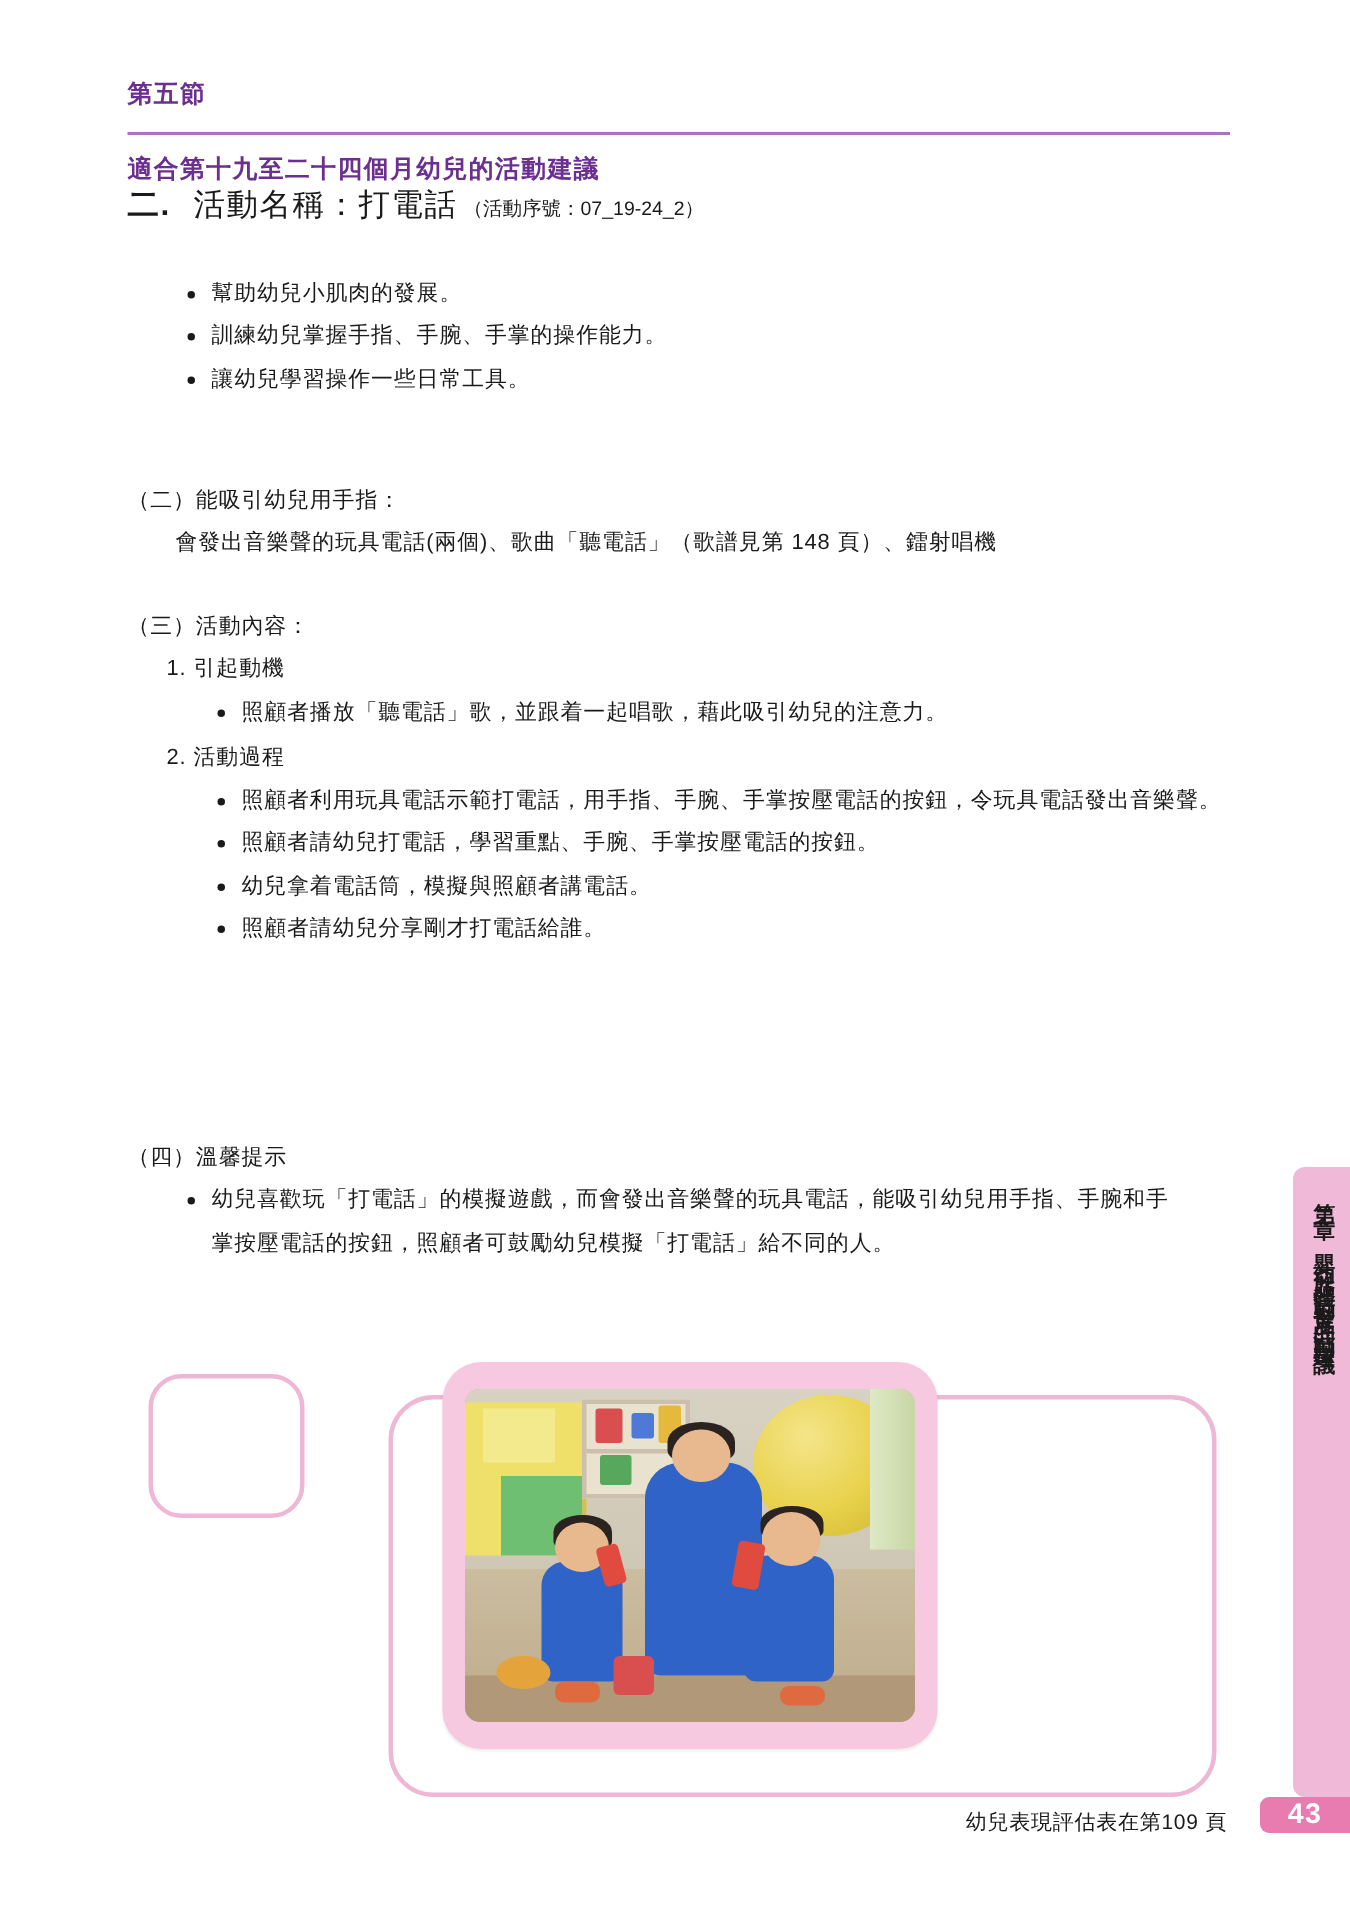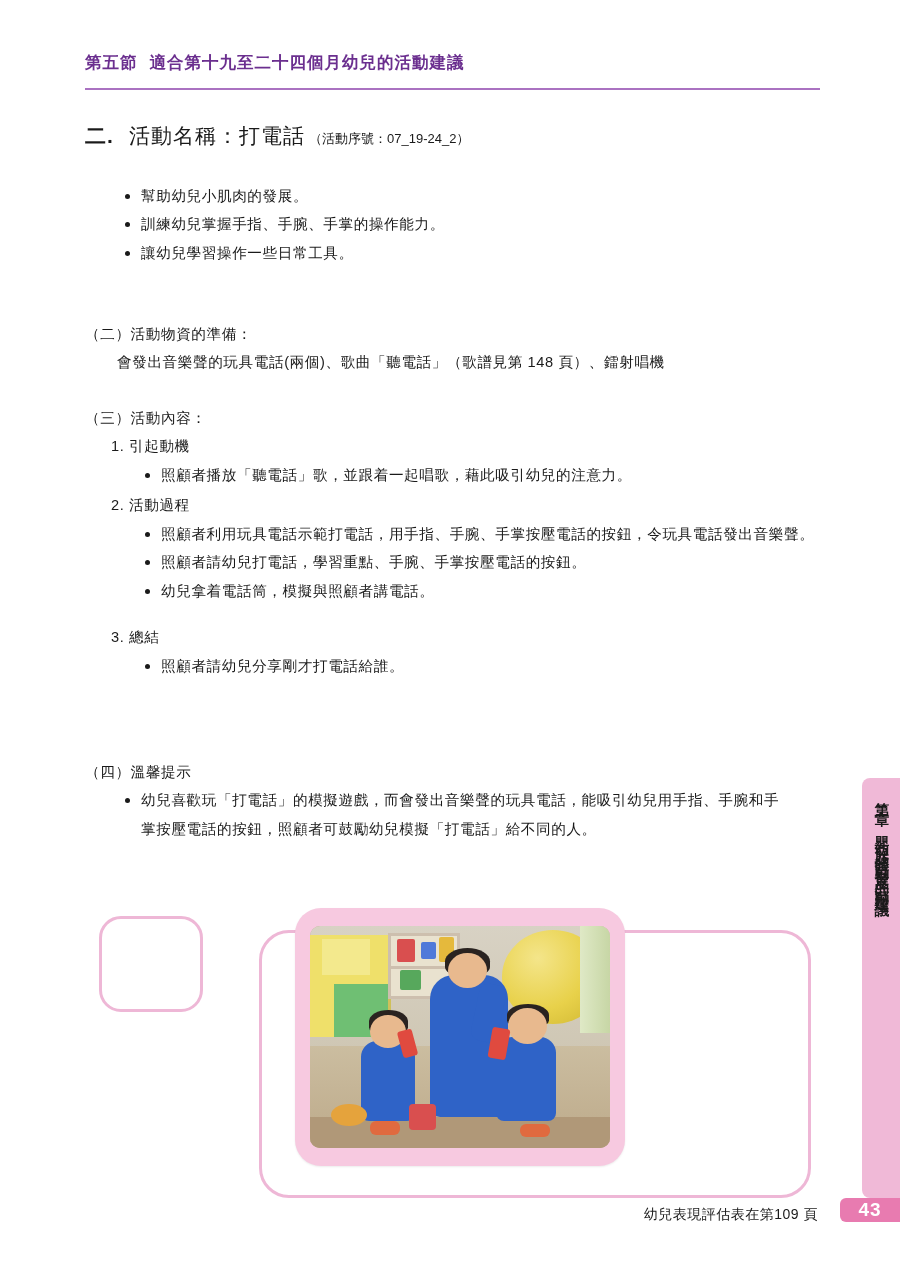--- a/index.html
+++ b/index.html
@@ -19,22 +19,23 @@
     position: absolute;
     inset: 0;
   }
 
   
   .section-header {
     position: absolute;
     left: 85px;
     top: 52px;
     display: flex;
-    align-items: center;
-    gap: 12px;
+    align-items: flex-start;
+    gap: 28px;
+    flex-direction: column;
   }
   .section-header .sec-no {
     font-size: 16.5px;
     font-weight: bold;
     color: #6b2f8f;
     letter-spacing: 1px;
   }
   .section-header .sec-title {
     font-size: 16.5px;
     font-weight: bold;
@@ -349,21 +350,21 @@
 
   <div class="block" style="top:182px;">
     <ul class="bullet-list">
       <li>幫助幼兒小肌肉的發展。</li>
       <li>訓練幼兒掌握手指、手腕、手掌的操作能力。</li>
       <li>讓幼兒學習操作一些日常工具。</li>
     </ul>
   </div>
 
   <div class="block" style="top:320px;">
-    <div class="heading-line">（二）活動物資的準備：</div>
+    <div class="heading-line">（二）能吸引幼兒用手指：</div>
     <div class="indent-1">會發出音樂聲的玩具電話(兩個)、歌曲「聽電話」（歌譜見第 148 頁）、鐳射唱機</div>
   </div>
 
   <div class="block" style="top:404px;">
     <div class="heading-line">（三）活動內容：</div>
 
     <div class="num-item">
       <span>1.</span>
       <span>引起動機</span>
     </div>
@@ -374,24 +375,20 @@
     <div class="num-item" style="margin-top:2px;">
       <span>2.</span>
       <span>活動過程</span>
     </div>
     <ul class="bullet-list deep">
       <li>照顧者利用玩具電話示範打電話，用手指、手腕、手掌按壓電話的按鈕，令玩具電話發出音樂聲。</li>
       <li>照顧者請幼兒打電話，學習重點、手腕、手掌按壓電話的按鈕。</li>
       <li>幼兒拿着電話筒，模擬與照顧者講電話。</li>
     </ul>
 
-    <div class="num-item" style="margin-top:18px;">
-      <span>3.</span>
-      <span>總結</span>
-    </div>
     <ul class="bullet-list deep">
       <li>照顧者請幼兒分享剛才打電話給誰。</li>
     </ul>
   </div>
 
   <div class="block" style="top:758px; width:700px;">
     <div class="heading-line">（四）溫馨提示</div>
     <ul class="bullet-list">
       <li>幼兒喜歡玩「打電話」的模擬遊戲，而會發出音樂聲的玩具電話，能吸引幼兒用手指、手腕和手掌按壓電話的按鈕，照顧者可鼓勵幼兒模擬「打電話」給不同的人。</li>
     </ul>

